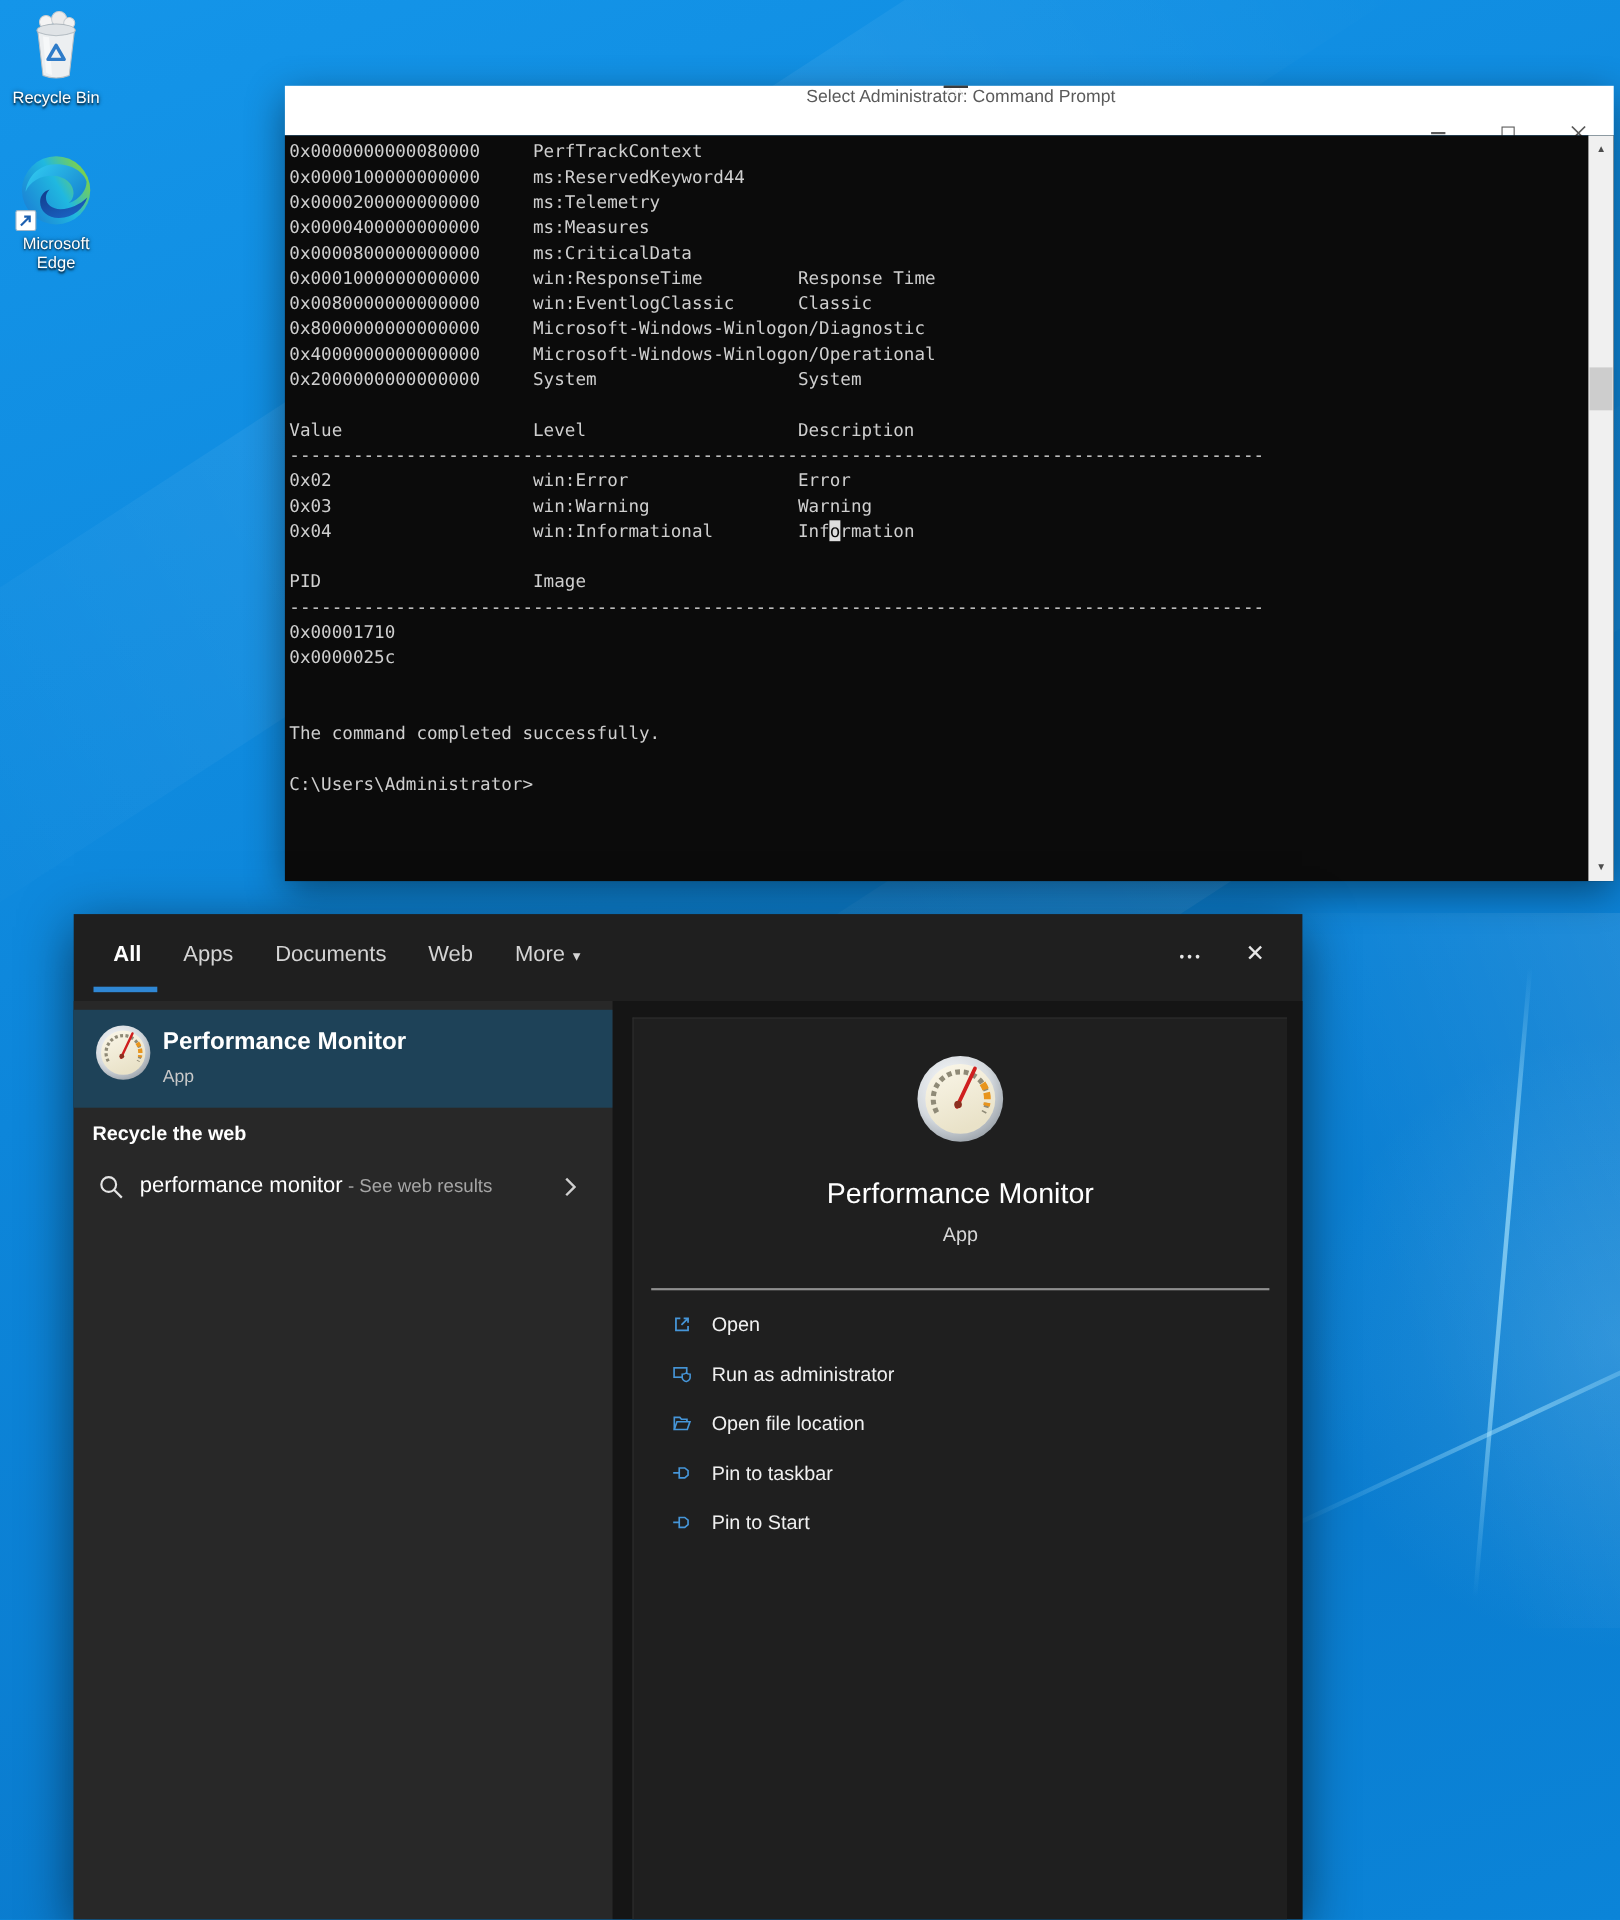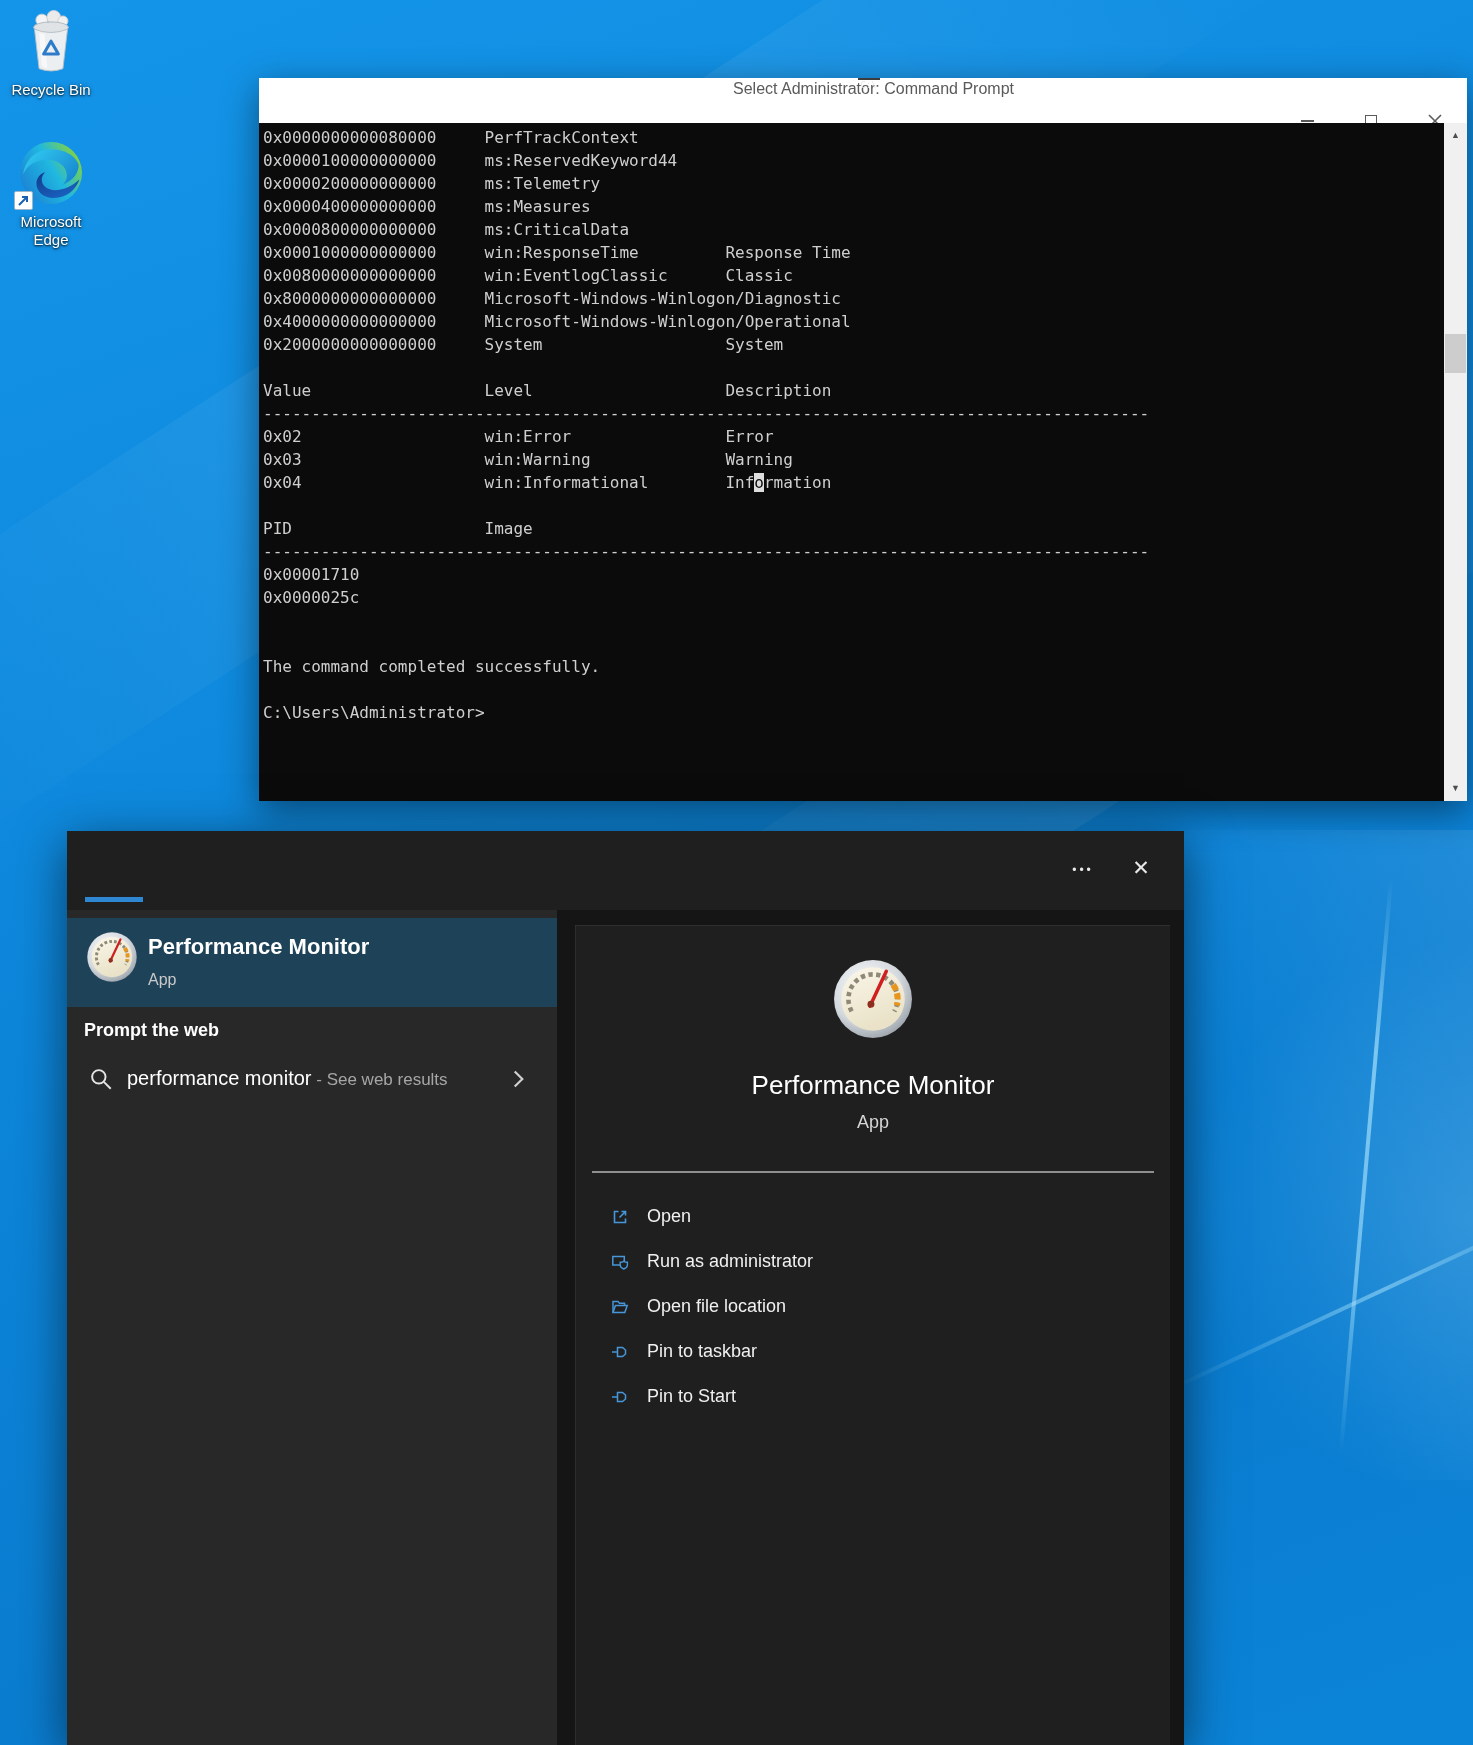--- a/index.html
+++ b/index.html
@@ -85,21 +85,21 @@
   .web-chevron { position:absolute; right:26px; top:17px; }
 
   .right-col { position:absolute; left:490px; top:79px; right:0; bottom:0; background:#151515; }
   .preview { position:absolute; left:18px; top:15px; right:14px; bottom:0; background:#1f1f1f;
     border-top:1px solid #2e2e2e; border-left:1px solid #2e2e2e; }
   .big-gauge { display:block; margin:32px auto 0; }
   .pv-title { text-align:center; margin-top:30px; font-size:26px; line-height:30px; color:#fff; }
   .pv-sub { text-align:center; margin-top:12px; font-size:18px; color:#d6d6d6; }
   .pv-divider { margin:38px 16px 0 16px; height:2px; background:#8f8f8f; }
   .actions { margin-top:21px; }
-  .action-row { height:45px; display:flex; align-items:center; padding-left:34px; gap:17px; cursor:pointer; }
+  .action-row { height:45px; display:flex; padding-left:34px; gap:17px; cursor:pointer; }
   .action-row svg { flex:0 0 auto; }
   .action-label { font-size:18px; color:#f0f0f0; }
 </style>
 </head>
 <body>
 
 <div class="desktop">
   <div class="beam beam1"></div>
   <div class="beam beam2"></div>
   <div class="beam glow"></div>
@@ -213,41 +213,48 @@
     <div class="term-scrollbar">
       <div class="sb-arrow sb-up">▲</div>
       <div class="sb-thumb"></div>
       <div class="sb-arrow sb-down">▼</div>
     </div>
   </div>
 </div>
 
 <div class="search-panel">
   <div class="tabs-row">
+    <div class="tabs">
+      <span class="tab selected">All</span>
+      <span class="tab">Apps</span>
+      <span class="tab">Documents</span>
+      <span class="tab">Web</span>
+      <span class="tab"><span>More</span><span class="tab-caret">▾</span></span>
+    </div>
     <div class="tab-underline"></div>
     <div class="more-dots">•••</div>
     <div class="panel-close">✕</div>
   </div>
 
   <div class="left-col">
 
     <div class="best-item">
       <svg class="small-gauge" width="52" height="52" viewBox="0 0 80 80">
         <circle cx="40" cy="40" r="38" fill="url(#gaugeRim)"></circle>
         <circle cx="40" cy="40" r="31" fill="url(#gaugeFace)"></circle>
         <path d="M19.2 52 A24 24 0 1 1 60.8 52" fill="none" stroke="#8f8a77" stroke-width="4.5" stroke-dasharray="4.2 3.4"></path>
         <path d="M59.7 26.2 A24 24 0 0 1 63.2 46.2" fill="none" stroke="#e8951d" stroke-width="6" stroke-dasharray="6 3"></path>
         <line x1="37" y1="47" x2="53" y2="13" stroke="#cf1f1f" stroke-width="3.4" stroke-linecap="round"></line>
         <circle cx="38" cy="45" r="3.4" fill="#8c2f1f"></circle>
       </svg>
       <div class="best-title">Performance Monitor</div>
       <div class="best-sub">App</div>
     </div>
 
-    <div class="section-label lbl-web">Prompt the web</div>
+    <div class="section-label lbl-web">Recycle the web</div>
 
     <div class="web-row">
       <svg class="mag" width="26" height="26" viewBox="0 0 24 24">
         <circle cx="10" cy="10" r="6.2" fill="none" stroke="#e4e4e4" stroke-width="1.8"></circle>
         <line x1="14.6" y1="14.6" x2="21" y2="21" stroke="#e4e4e4" stroke-width="1.8"></line>
       </svg>
       <div class="web-text"><span>performance monitor</span><span class="web-suffix"> - See web results</span></div>
       <svg class="web-chevron" width="26" height="26" viewBox="0 0 24 24">
         <path d="M9 5 L16 12 L9 19" fill="none" stroke="#d0d0d0" stroke-width="2"></path>
       </svg>

